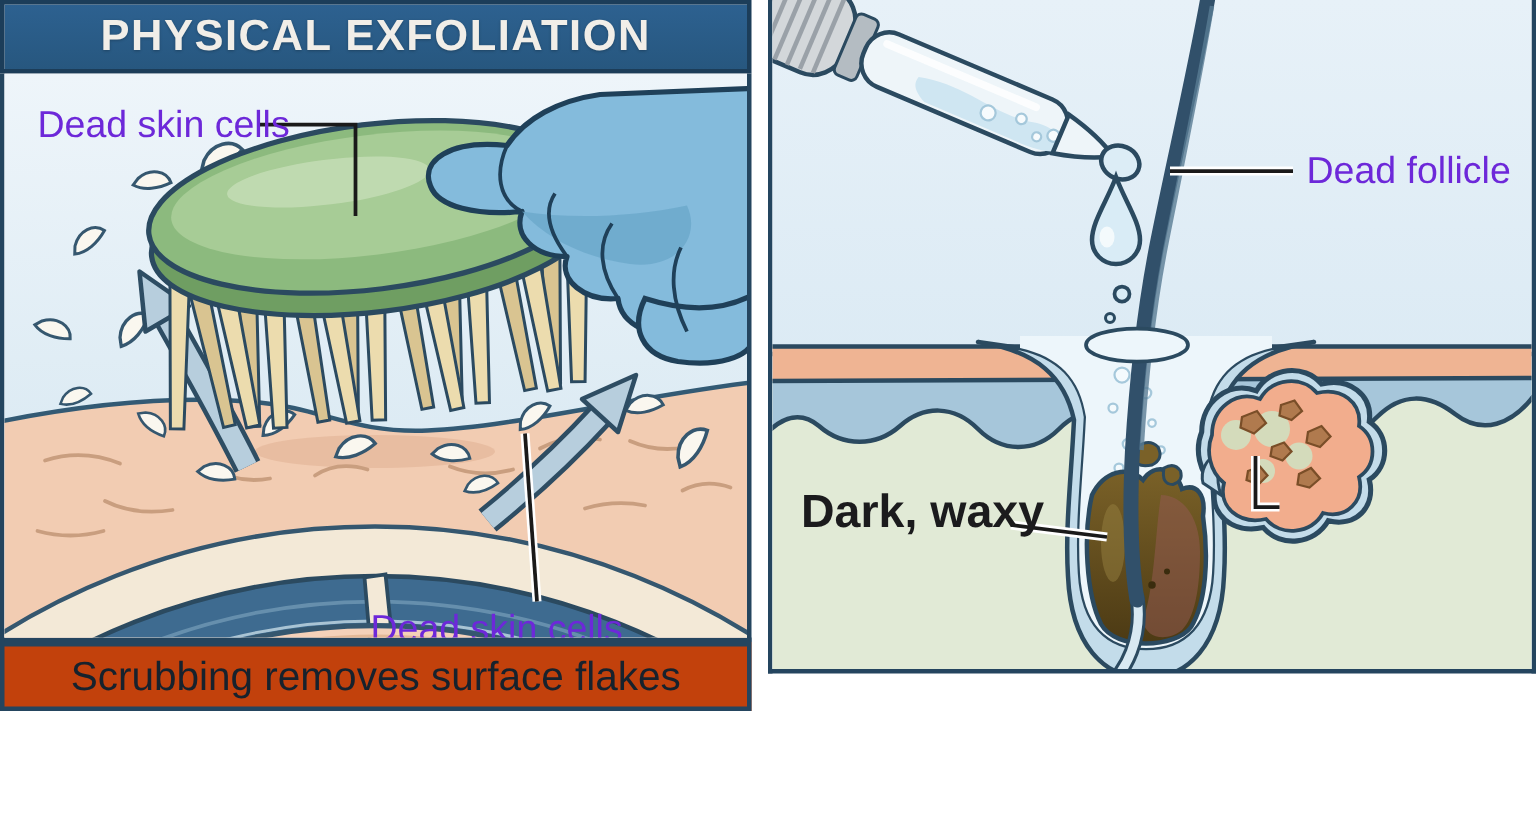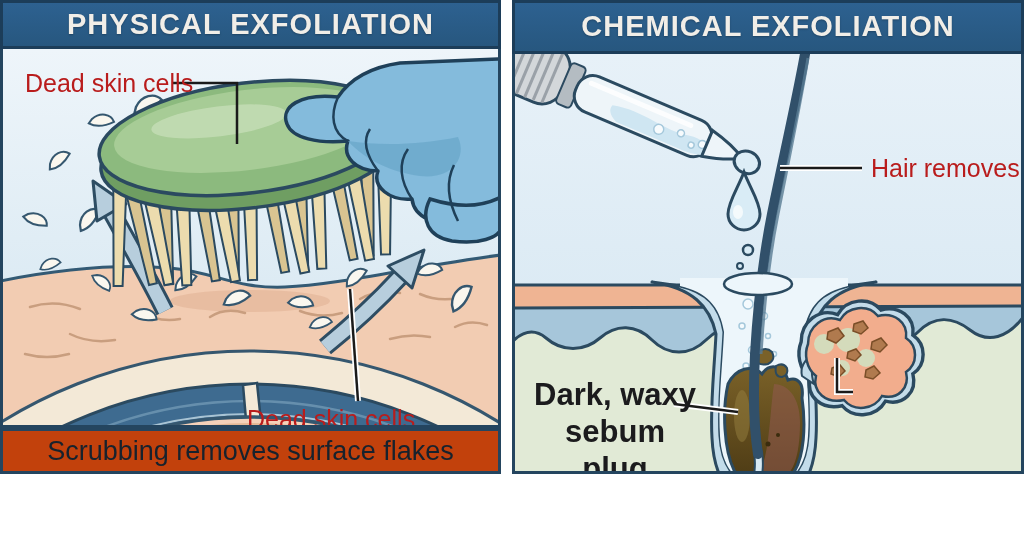--- a/index.html
+++ b/index.html
@@ -11,21 +11,21 @@
   .panel-header{height:57px;box-sizing:border-box;background:linear-gradient(#2d6190,#27577f);
                 border:3px solid #1c3d59;display:flex;align-items:center;justify-content:center;}
   .panel-title{color:#f1eee8;font-weight:bold;font-size:29px;letter-spacing:1px;
                text-shadow:0 1px 2px rgba(0,0,0,.25);white-space:nowrap;}
   .panel-body{position:relative;height:449px;box-sizing:border-box;border:3px solid #24455f;
               border-top:none;overflow:hidden;}
   .panel-body svg{position:absolute;left:-3px;top:0;}
   .panel-footer{height:53px;box-sizing:border-box;background:#c2410c;border:3px solid #24455f;
                 border-top:3px solid #24455f;display:flex;align-items:center;justify-content:center;}
   .caption{color:#17222d;font-size:27px;font-weight:400;white-space:nowrap;}
-  .ill-label{position:absolute;color:#b91c1c;font-size:25px;line-height:1.15;white-space:nowrap;}
+  .ill-label{position:absolute;color:#6d28d9;font-size:25px;line-height:1.15;white-space:nowrap;}
   .label-block{position:absolute;text-align:center;color:#1b1b1d;font-weight:bold;}
   .lb-sebum{left:14px;top:322px;width:172px;font-size:31px;line-height:1.2;}
   .lb-particles{left:326px;top:322px;width:172px;font-size:22px;line-height:1.3;}
 </style>
 </head>
 <body>
 
 <div class="stage">
 
   <div class="panel left">
@@ -166,23 +166,20 @@
       <div class="ill-label" style="left:22px;top:20px;">Dead skin cells</div>
       <div class="ill-label" style="left:244px;top:356px;">Dead skin cells</div>
     </div>
 
     <div class="panel-footer">
       <div class="caption">Scrubbing removes surface flakes</div>
     </div>
   </div>
 
   <div class="panel right">
-    <div class="panel-header">
-      <div class="panel-title">CHEMICAL EXFOLIATION</div>
-    </div>
 
     <div class="panel-body">
       <svg width="512" height="449" viewBox="0 0 512 449">
         <defs>
           <linearGradient id="skyR" x1="0" y1="0" x2="0" y2="1">
             <stop offset="0" stop-color="#e7f1f8"></stop>
               <stop offset="1" stop-color="#d2e5f1"></stop>
           </linearGradient>
           <linearGradient id="plugGrad" x1="0" y1="0" x2="0" y2="1">
             <stop offset="0" stop-color="#7a6128"></stop>
@@ -315,24 +312,23 @@
         <g>
           <line x1="162" y1="350" x2="226" y2="358" stroke="#ffffff" stroke-width="6"></line>
           <line x1="162" y1="350" x2="226" y2="358" stroke="#1a1a1a" stroke-width="2.5"></line>
         </g>
         <g>
           <path d="M325,304 L325,338 L341,338" fill="none" stroke="#ffffff" stroke-width="6"></path>
           <path d="M325,304 L325,338 L341,338" fill="none" stroke="#1a1a1a" stroke-width="2.5"></path>
         </g>
       </svg>
 
-      <div class="ill-label" style="left:356px;top:100px;">Hair removes</div>
+      <div class="ill-label" style="left:356px;top:100px;">Dead follicle</div>
 
       <div class="label-block lb-sebum">
         <div>Dark, waxy</div>
-        <div>sebum plug</div>
       </div>
 
     </div>
 
   </div>
 
 </div>
 
 </body></html>

